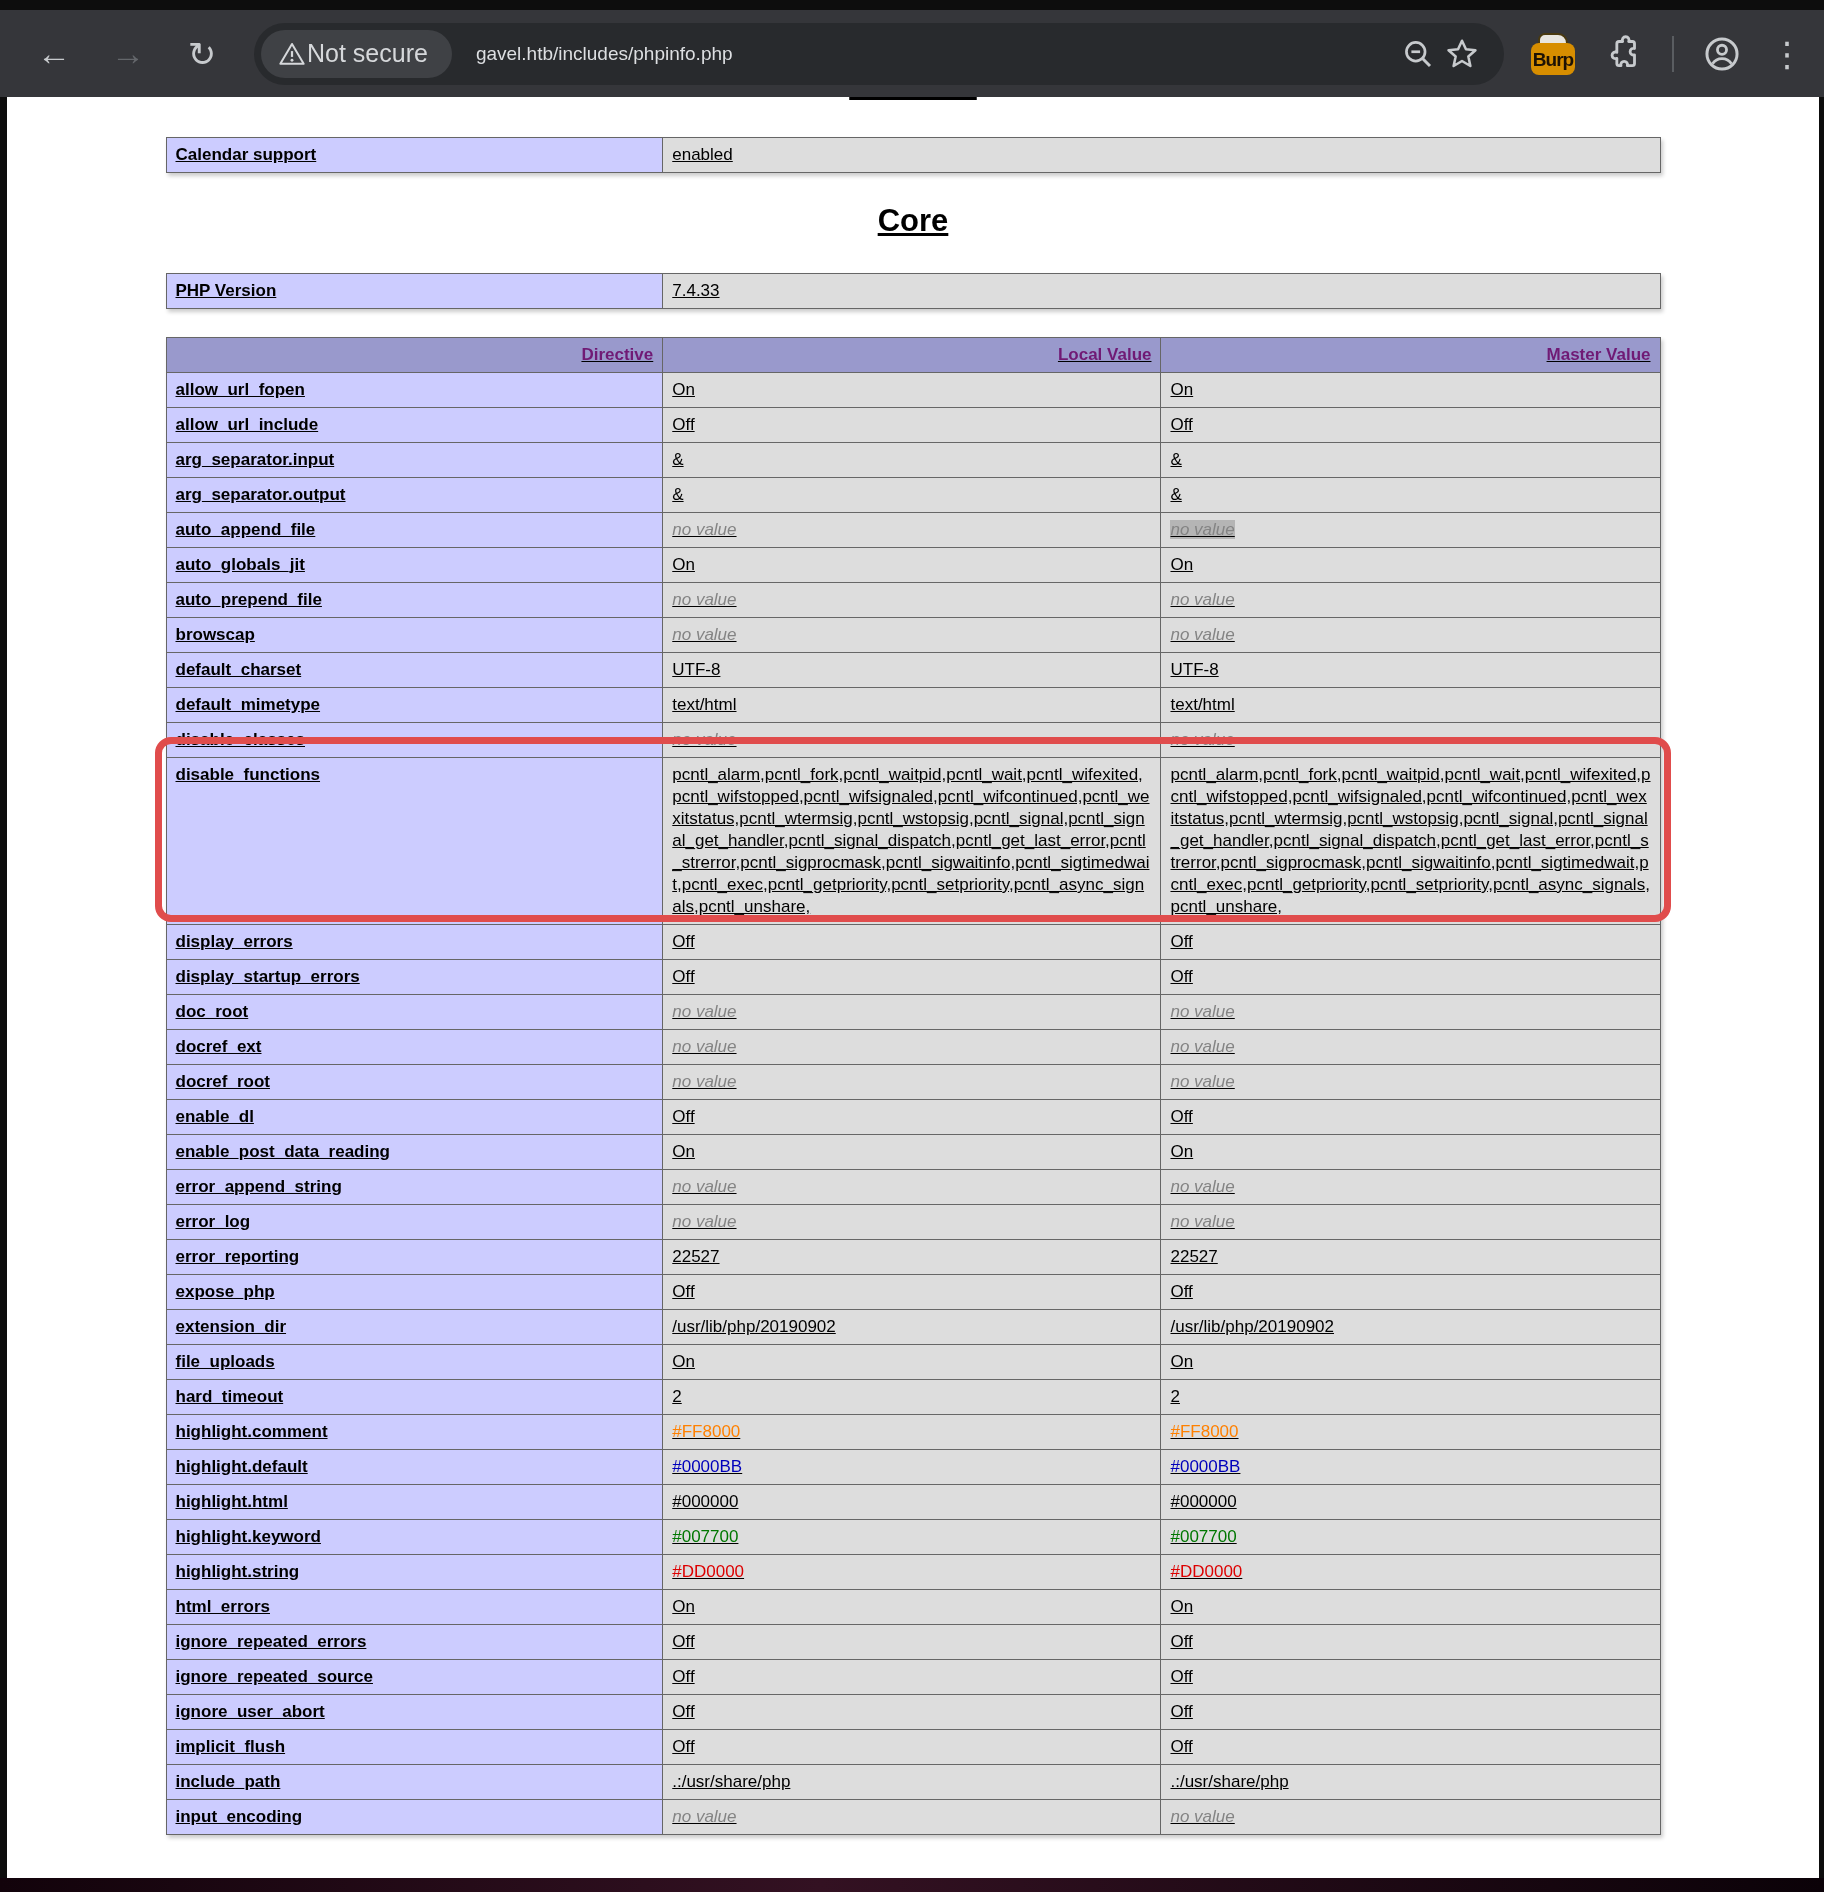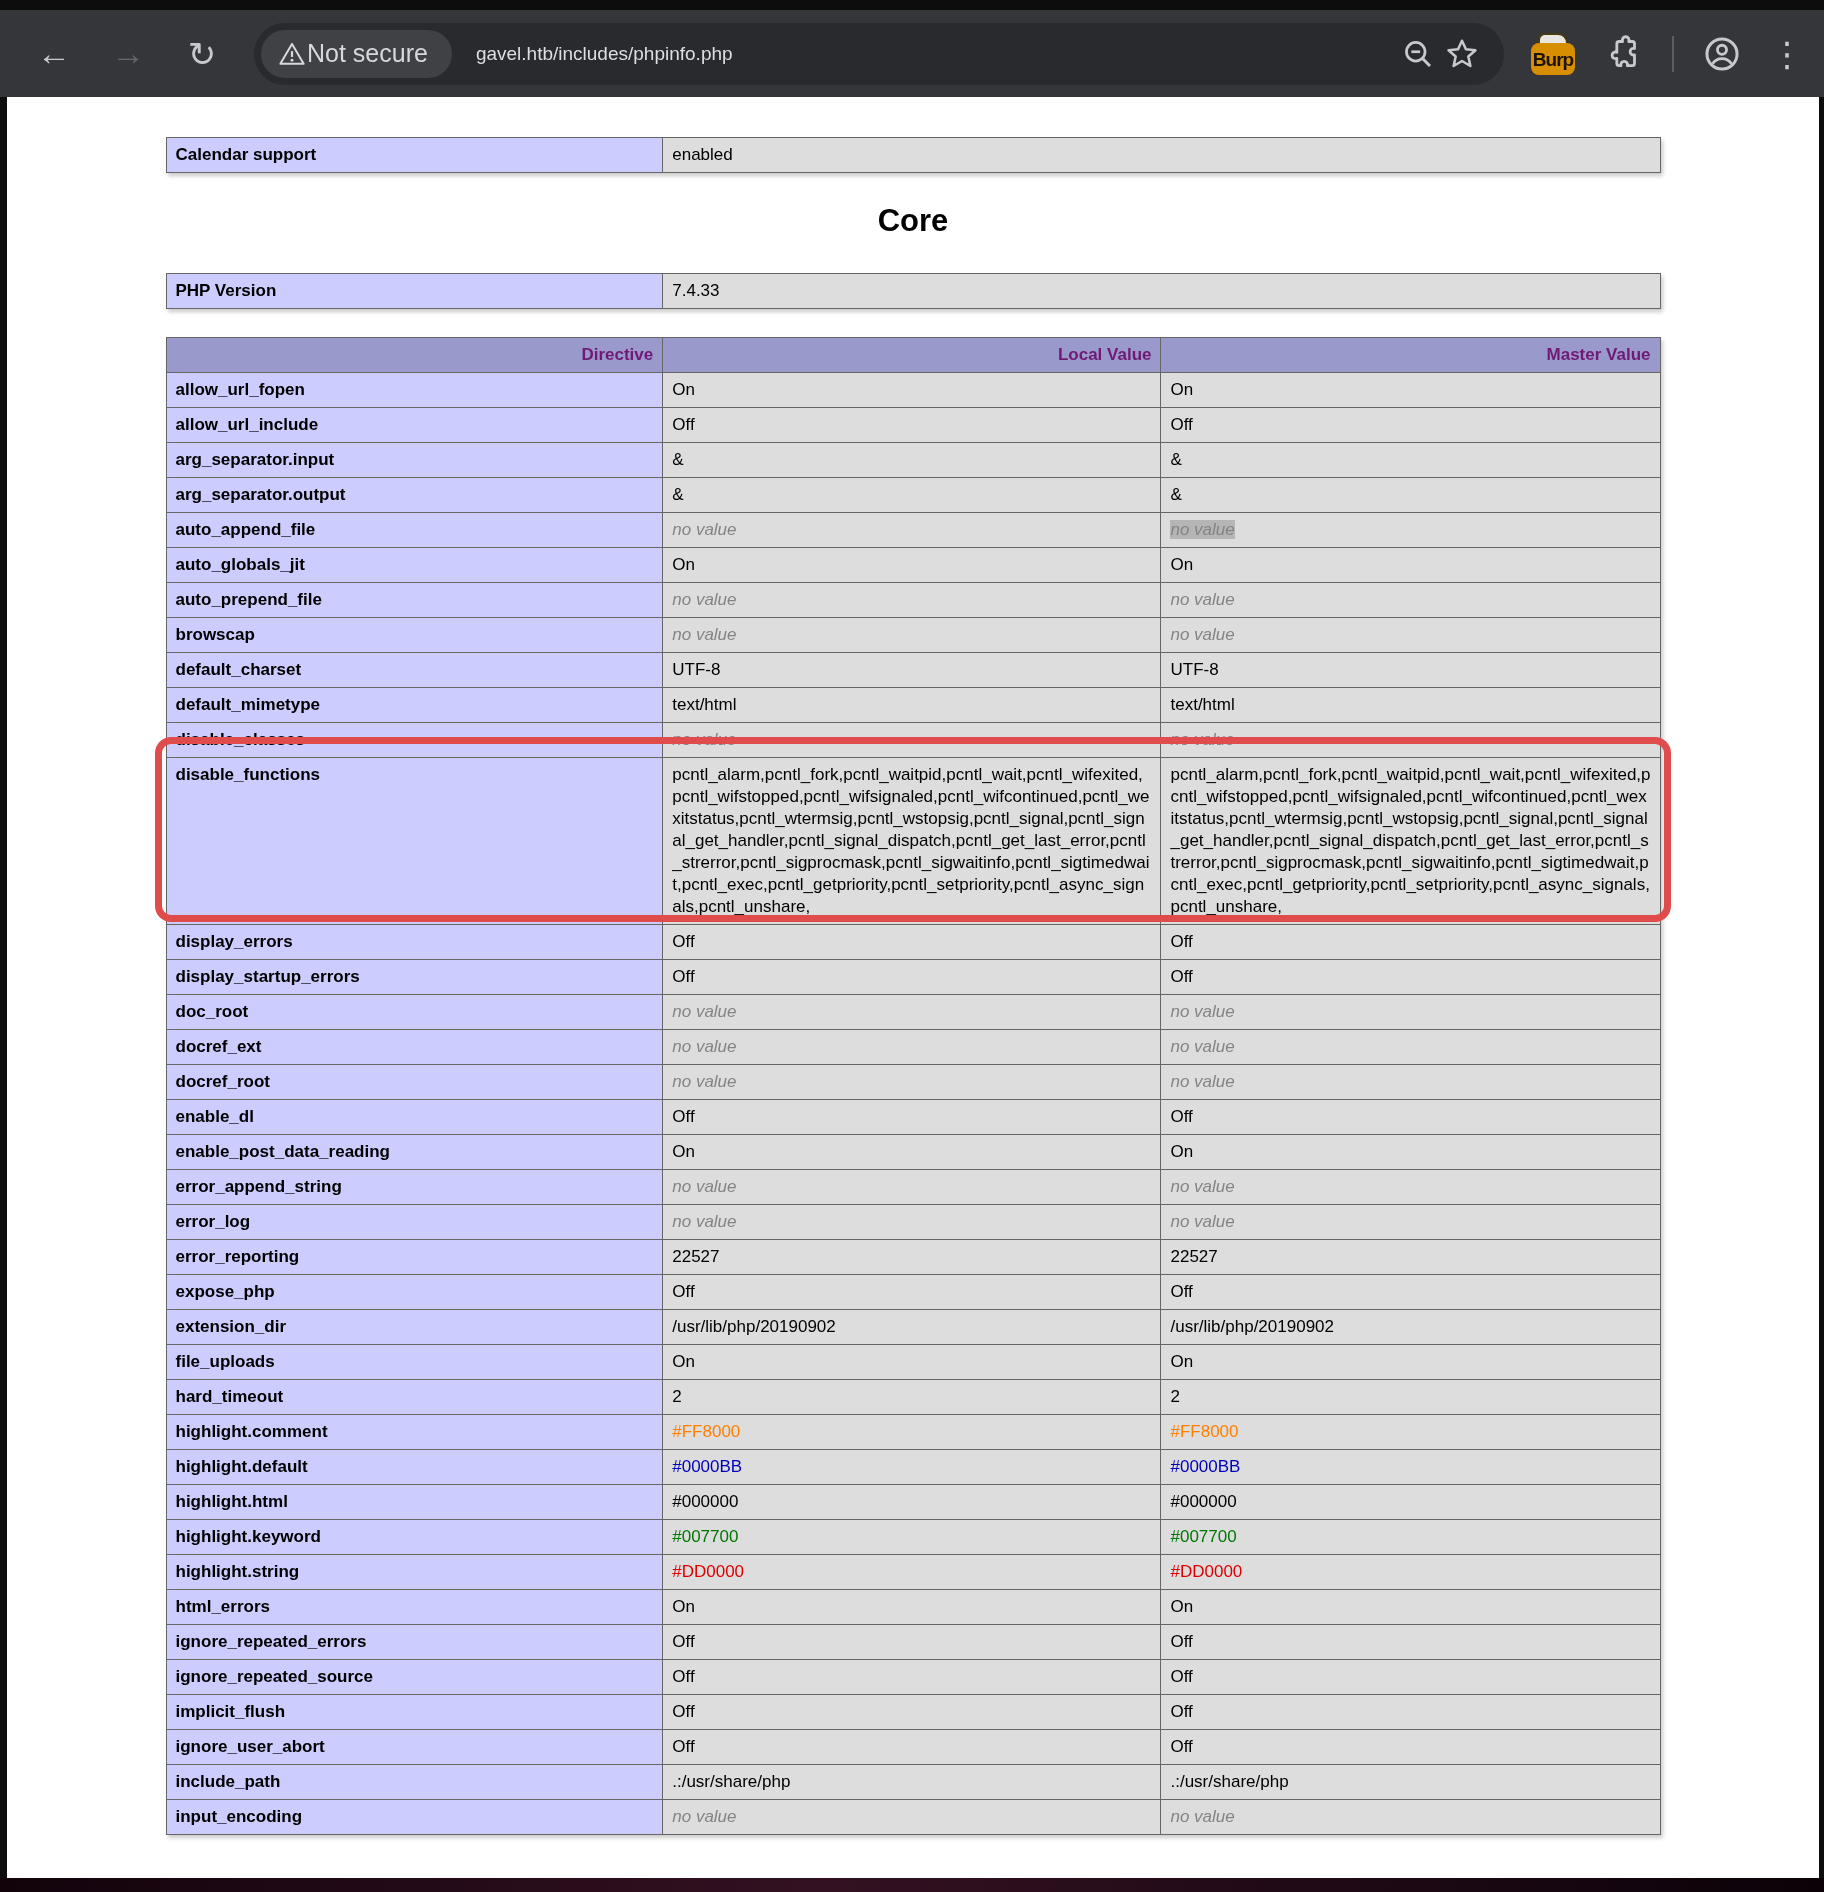--- a/index.html
+++ b/index.html
@@ -65,21 +65,21 @@
     height: 1781px;
     background: #ffffff;
     border-left: 7px solid #0d0d0d;
     border-right: 5px solid #0d0d0d;
     overflow: hidden;
   }
   .bottom-bar {
     height: 14px;
     background: linear-gradient(90deg, #12030b, #331122 45%, #0b0208);
   }
-  .content { width: 100%; }
+  .content { width: 100%; text-decoration: underline; }
   h2.section-title {
     text-align: center; font-size: 31px; font-weight: bold; color: #000;
     font-family: "Liberation Sans", sans-serif;
   }
   h2.clipped { margin-top: -30px; }
   h2.core-title { margin-top: 30px; }
   table.info {
     width: 1495px; margin: 0 auto;
     border-collapse: collapse;
     box-shadow: 2px 3px 4px #ccc;
@@ -381,26 +381,26 @@
             <td class="e">ignore_repeated_errors</td>
             <td class="v"><span>Off</span></td>
             <td class="v"><span>Off</span></td>
           </tr>
           <tr>
             <td class="e">ignore_repeated_source</td>
             <td class="v"><span>Off</span></td>
             <td class="v"><span>Off</span></td>
           </tr>
           <tr>
+            <td class="e">ignore_user_abort</td>
+            <td class="v"><span>Off</span></td>
+            <td class="v"><span>Off</span></td>
+          </tr>
+          <tr>
             <td class="e">implicit_flush</td>
-            <td class="v"><span>Off</span></td>
-            <td class="v"><span>Off</span></td>
-          </tr>
-          <tr>
-            <td class="e">ignore_user_abort</td>
             <td class="v"><span>Off</span></td>
             <td class="v"><span>Off</span></td>
           </tr>
           <tr>
             <td class="e">include_path</td>
             <td class="v"><span>.:/usr/share/php</span></td>
             <td class="v"><span>.:/usr/share/php</span></td>
           </tr>
           <tr>
             <td class="e">input_encoding</td>

